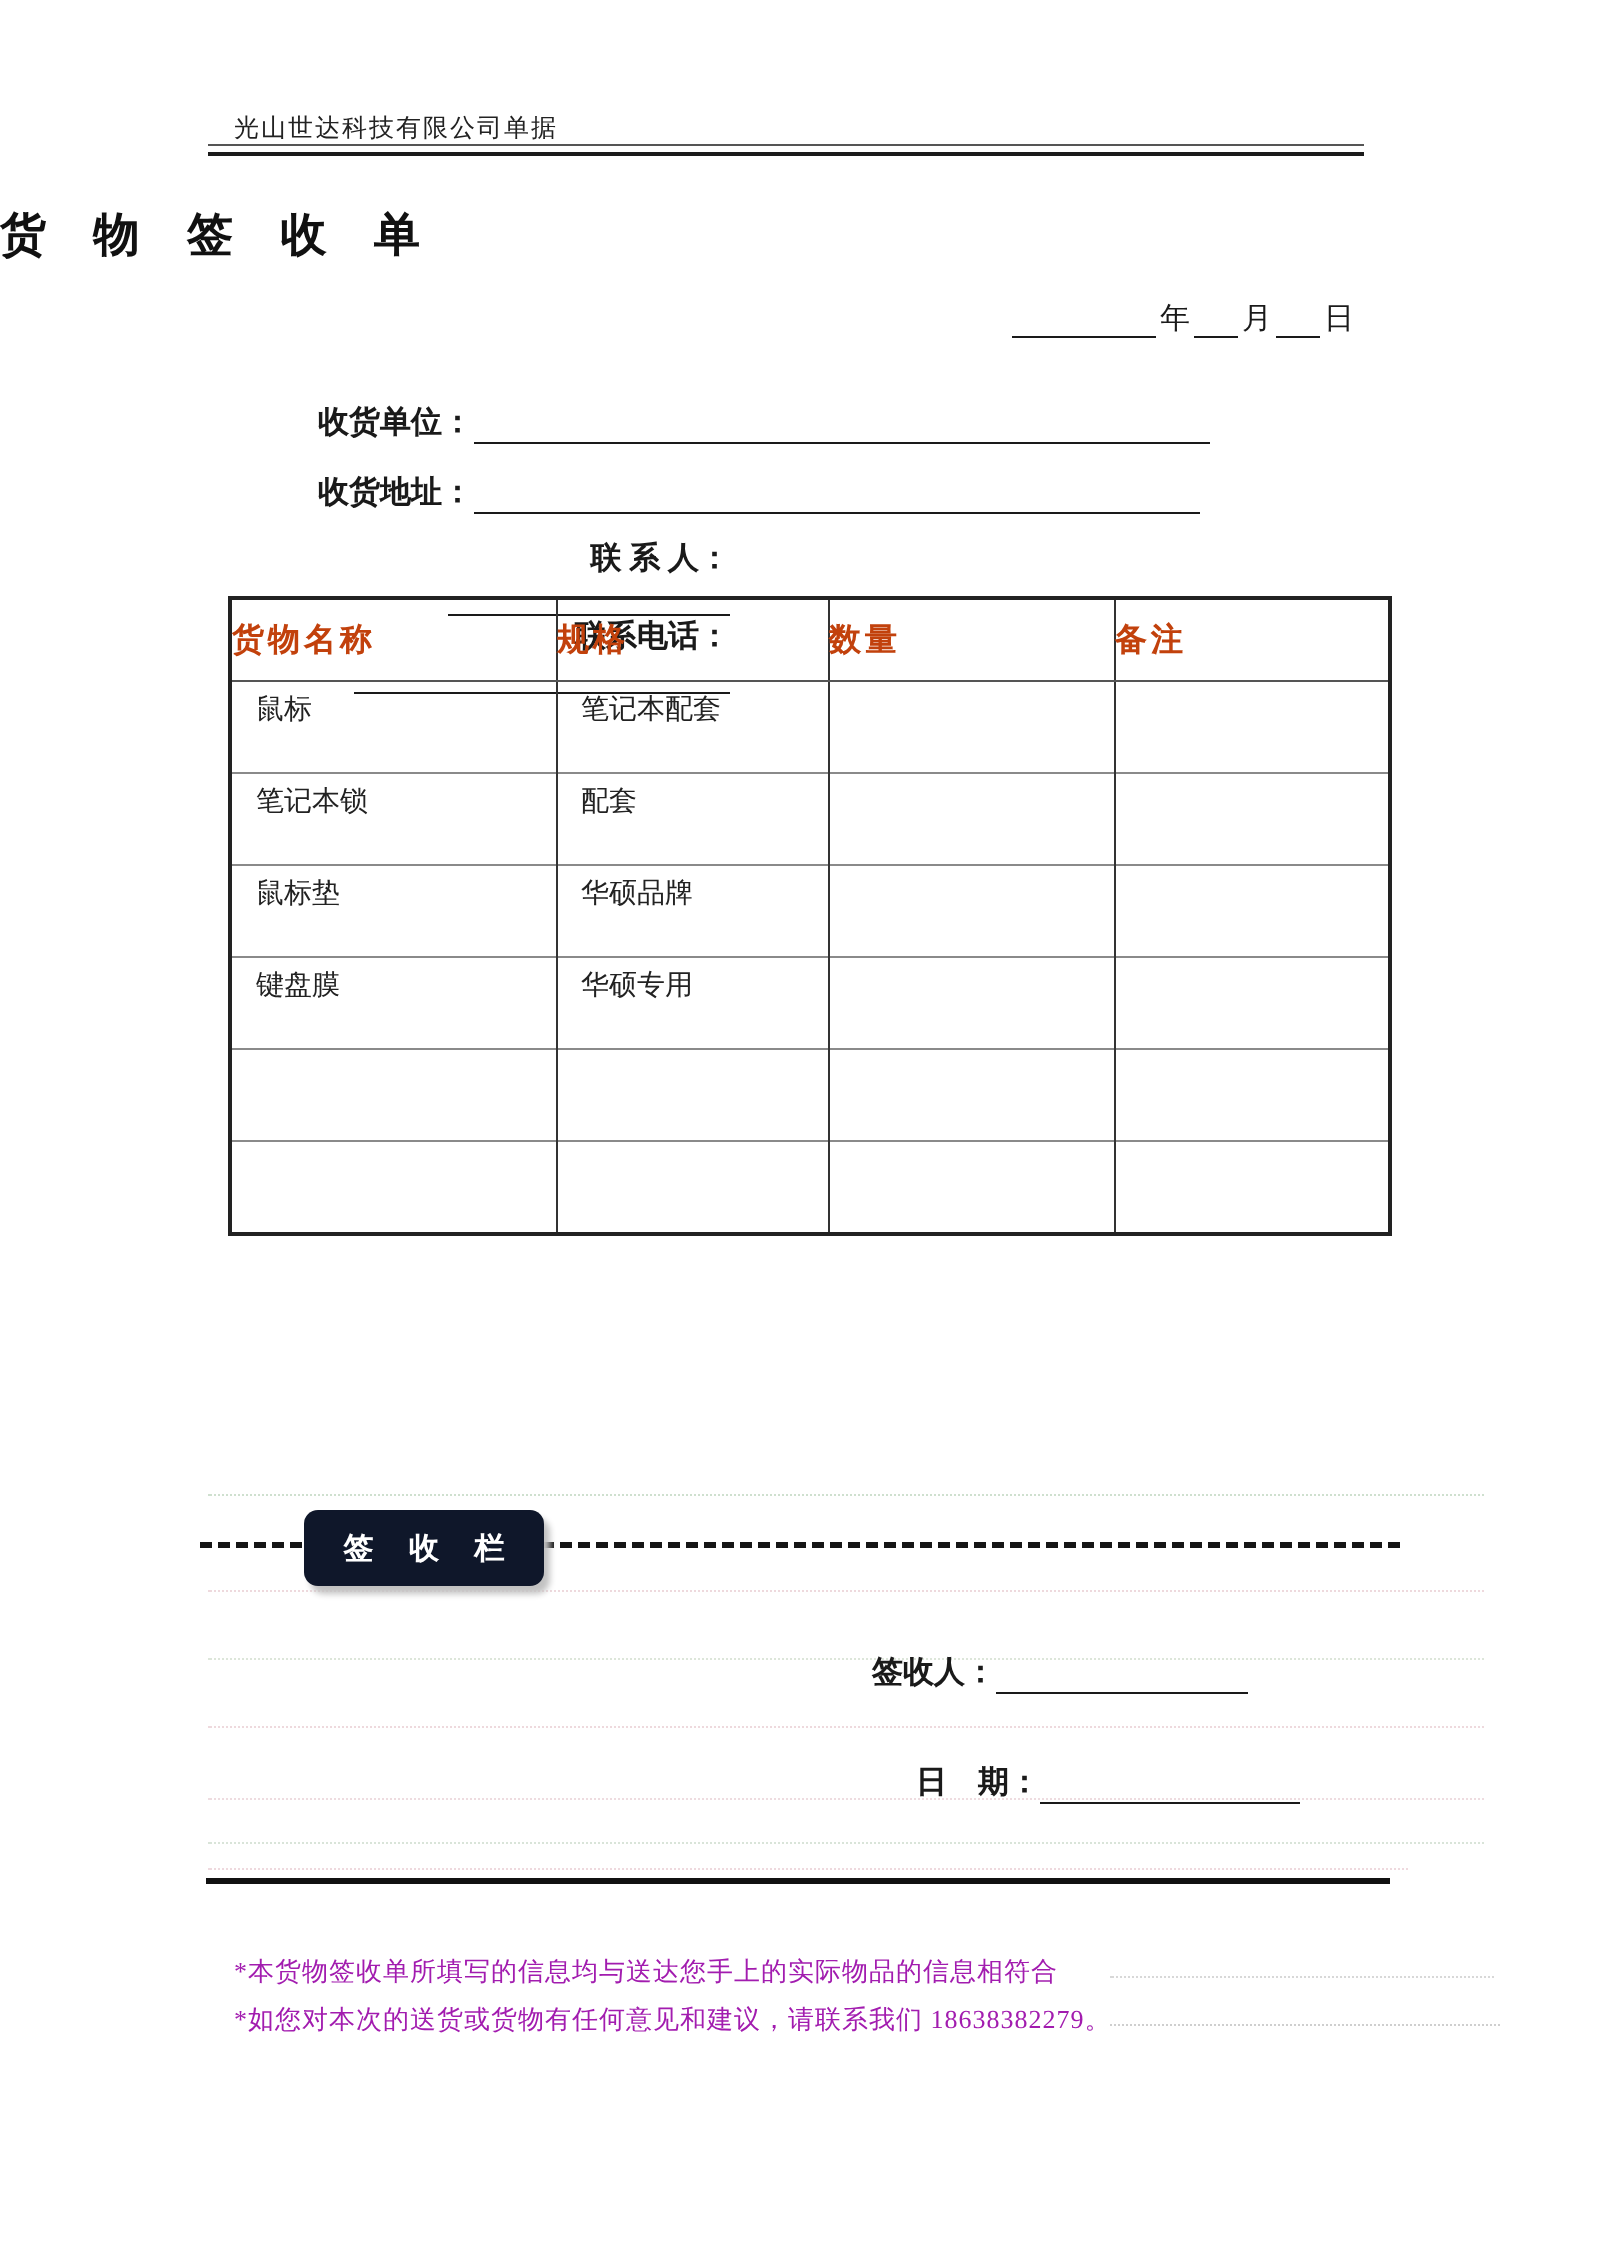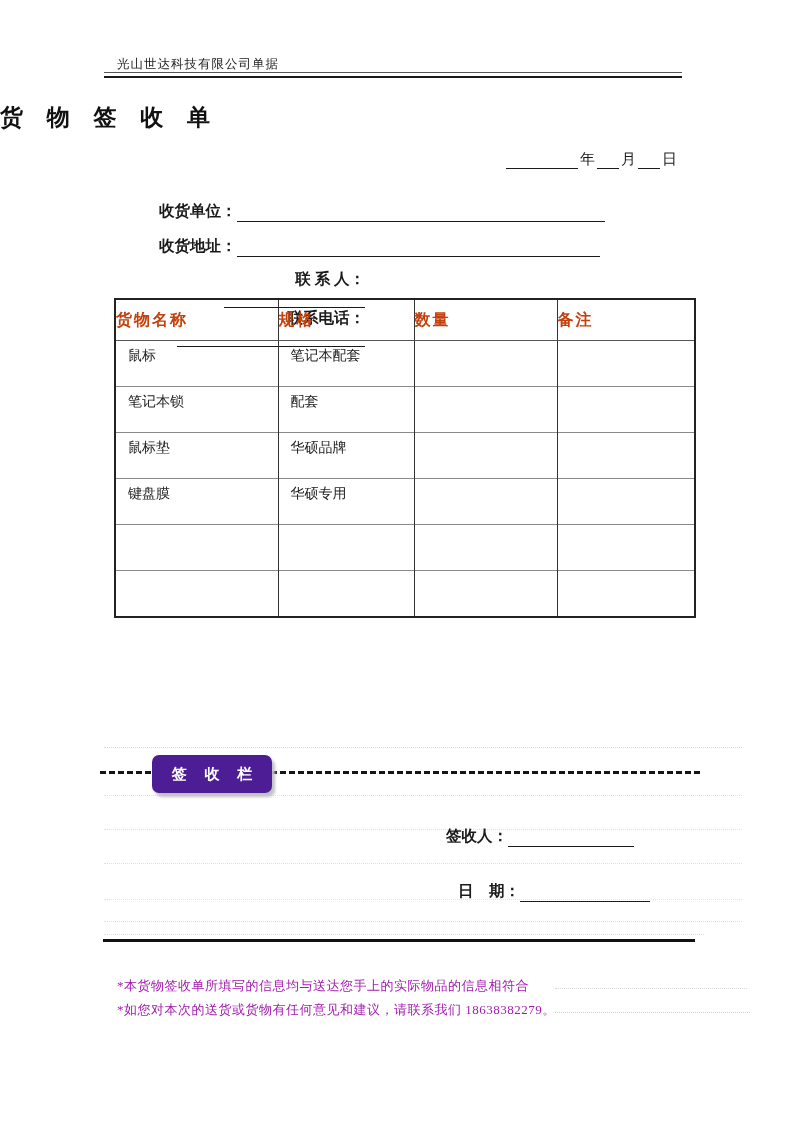--- a/index.html
+++ b/index.html
@@ -40,27 +40,27 @@
   table.goods td{
     height:38px;border-left:1px solid #333;border-top:1px solid #8a8a8a;
     font-size:14px;text-align:left;vertical-align:top;
     padding:7px 4px 0 12px;color:#222;line-height:1.1;overflow:hidden;}
 
   .dotline{height:0;border-top:1px dotted currentColor;}
 
   .sig-dash{left:100px;top:771px;width:600px;height:0;border-top:3px dashed #151515;}
   .sig-badge{
     left:152px;top:755px;width:120px;height:38px;
-    background:#4c1d95;border-radius:7px;
+    background:#0f172a;border-radius:7px;
     color:#fff;font-size:15px;font-weight:bold;letter-spacing:7px;
     display:flex;align-items:center;justify-content:center;
     box-shadow:3px 4px 3px #c2c2c2;text-indent:7px;}
 
   .sig-row{display:flex;align-items:flex-end;font-size:15.5px;font-weight:600;white-space:nowrap;}
-  .row-signer{left:446px;top:826px;align-items:flex-end;}
+  .row-signer{left:436px;top:826px;align-items:flex-end;}
   .row-signdate{left:458px;top:881px;}
   .sig-row .blank{border-bottom:1.5px solid #1a1a1a;height:1.1em;}
 
   .footer-rule{left:103px;top:939px;width:592px;height:3px;background:#111;}
   .footer-declaration{left:117px;top:952px;font-size:13.5px;font-weight:bold;color:#111;letter-spacing:0.5px;}
   .footer-note{left:117px;width:620px;font-size:13px;color:#a21caf;letter-spacing:0.5px;}
   .note-0{top:977px;}
   .note-1{top:1001px;}
   .note-2{top:1025px;}
 </style>

